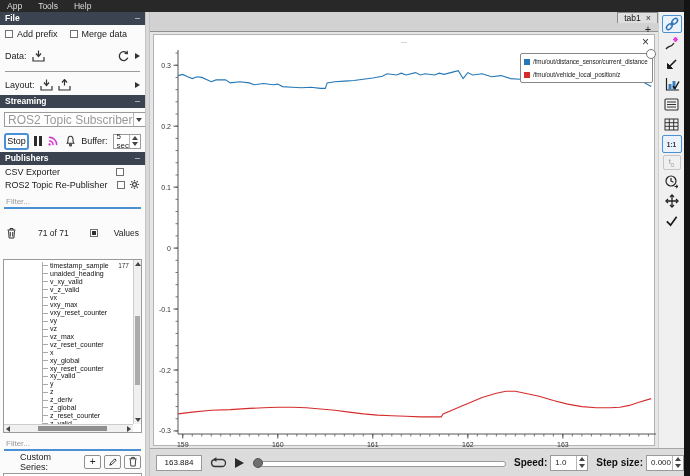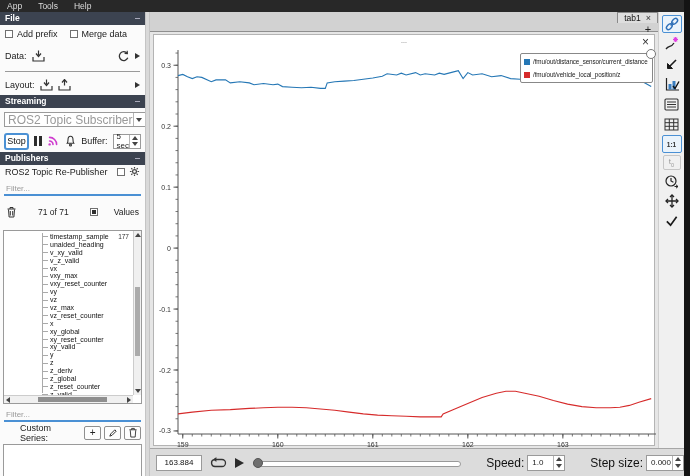--- a/index.html
+++ b/index.html
@@ -53,21 +53,21 @@
   .spin-arrows{width:10px;border-left:1px solid #b5b5b5;display:flex;flex-direction:column;}
   .spin-arrows span{flex:1;display:flex;align-items:center;justify-content:center;}
   .tri-up{width:0;height:0;border-left:3px solid transparent;border-right:3px solid transparent;border-bottom:4px solid #444;}
   .tri-down{width:0;height:0;border-left:3px solid transparent;border-right:3px solid transparent;border-top:4px solid #444;}
 
   .pub-row{height:13px;padding:0 5px;gap:4px;}
 
   .filter-input{height:14px;margin:1px 4px 0 4px;border-bottom:2px solid var(--accent);
     font-size:8px;color:#9a9a9a;display:flex;align-items:flex-end;padding:0 2px 1px 2px;flex:none;}
 
-  #counts-row{height:16px;padding:8px 6px;gap:16px;}
+  #counts-row{height:16px;padding:16px 6px;gap:16px;}
   #ts-count{flex:1;text-align:center;font-size:8.5px;color:#222;}
   #values-label{font-size:8.5px;}
 
   #tree-box{margin:2px 3px 0 3px;border:1px solid #9a9a9a;background:#fff;height:172px;
     position:relative;overflow:hidden;flex:none;}
   #tree-guide{position:absolute;left:38px;top:2px;bottom:10px;width:1px;background:#aaa;}
   #tree-items{position:absolute;left:0;top:2px;right:9px;}
   .tree-row{height:7.9px;line-height:7.9px;font-size:7px;padding-left:38px;white-space:nowrap;display:flex;align-items:center;color:#111;}
   .twig{width:6px;height:1px;background:#aaa;margin-right:2px;flex:none;}
   .tree-val{margin-left:auto;padding-right:3px;font-size:6.5px;color:#333;}
@@ -120,21 +120,21 @@
 
   
   #bottombar{height:28px;background:#dcdcdc;border-top:1px solid #a6a6a6;display:flex;align-items:center;box-sizing:border-box;}
   #time-box{width:46px;height:16px;margin-left:6px;background:#fff;border:1px solid #9a9a9a;
     display:flex;align-items:center;justify-content:center;font-size:8px;color:#111;box-sizing:border-box;}
   #loop-btn{margin-left:8px;}
   #play-btn{margin-left:8px;width:0;height:0;border-top:5px solid transparent;border-bottom:5px solid transparent;border-left:9px solid #2b2b2b;}
   #slider{flex:1;margin-left:9px;position:relative;height:12px;}
   #slider-groove{position:absolute;left:0;right:0;top:4px;height:4px;background:#fff;border:1px solid #999;border-radius:3px;}
   #slider-handle{position:absolute;left:0;top:1px;width:10px;height:10px;border-radius:50%;background:#6f6f6f;border:1px solid #555;box-sizing:border-box;}
-  .bb-label{font-size:12px;font-weight:normal;margin-left:25px;color:#111;}
+  .bb-label{font-size:10px;font-weight:bold;margin-left:8px;color:#111;}
   .bb-spin{margin-left:3px;width:38px;height:16px;}
   .bb-spin .spin-val{justify-content:flex-start;padding-left:4px;font-size:8px;}
 
   #right-strip{position:absolute;right:0;top:0;width:6px;height:476px;background:#141414;}
 
   svg{display:block;}
 </style>
 </head>
 <body>
 
@@ -251,20 +251,25 @@
             </span>
           </span>
       </span>
     </div>
 
     <div class="sec-header">
       <span>Publishers</span>
       <span class="collapse-dash"></span>
     </div>
 
+    <div class="row pub-row">
+      <span class="lbl">CSV Exporter</span>
+      <span class="spacer"></span>
+      <span class="checkbox" style="margin-right:16px"></span>
+    </div>
     <div class="row pub-row">
       <span class="lbl">ROS2 Topic Re-Publisher</span>
       <span class="spacer"></span>
       <span class="checkbox"></span>
       <span class="icon-btn">
         <svg width="11" height="11" viewBox="0 0 12 12" fill="none" stroke="#444" stroke-width="1.3">
           <circle cx="6" cy="6" r="2.1"></circle>
           <path d="M9.2 6 H11 M6 9.2 V11 M2.8 6 H1 M6 2.8 V1 M8.26 8.26 L9.54 9.54 M3.74 8.26 L2.46 9.54 M8.26 3.74 L9.54 2.46 M3.74 3.74 L2.46 2.46"></path>
         </svg>
       </span>

